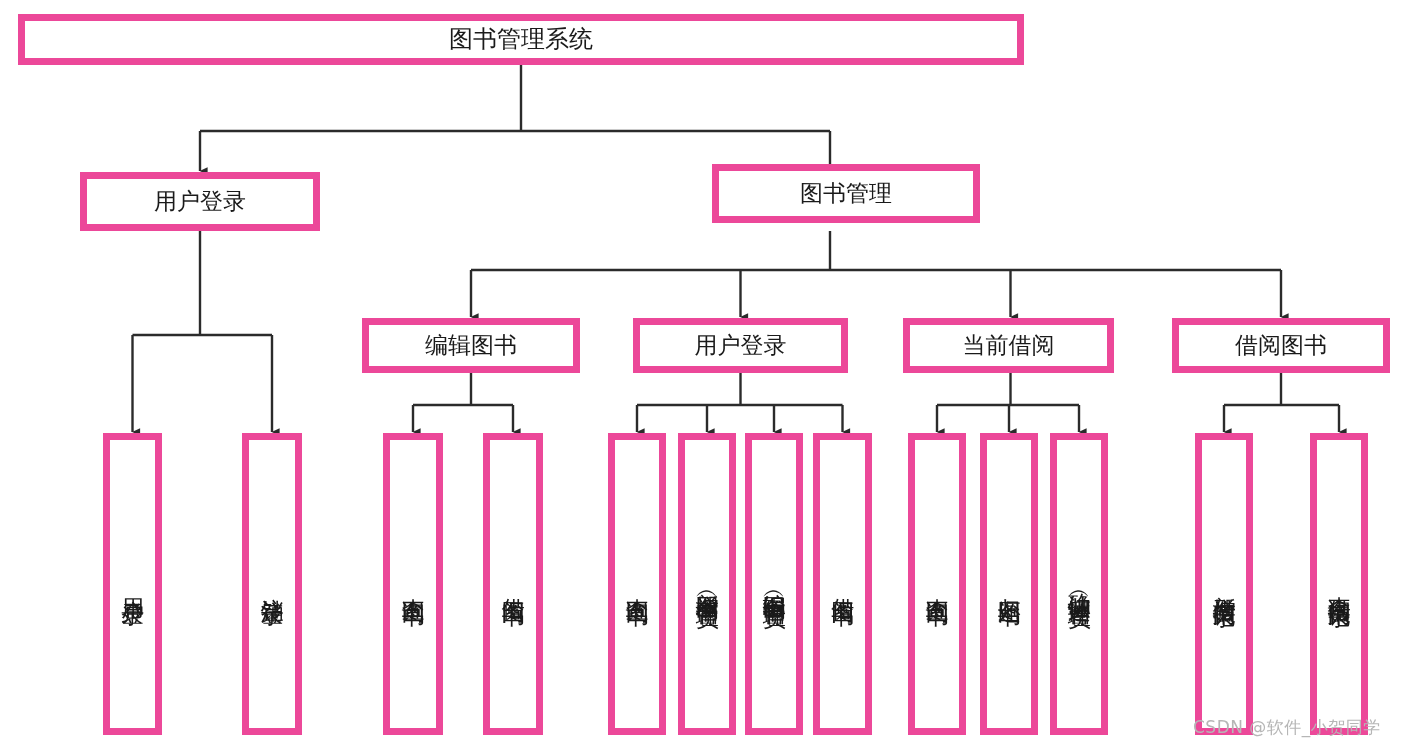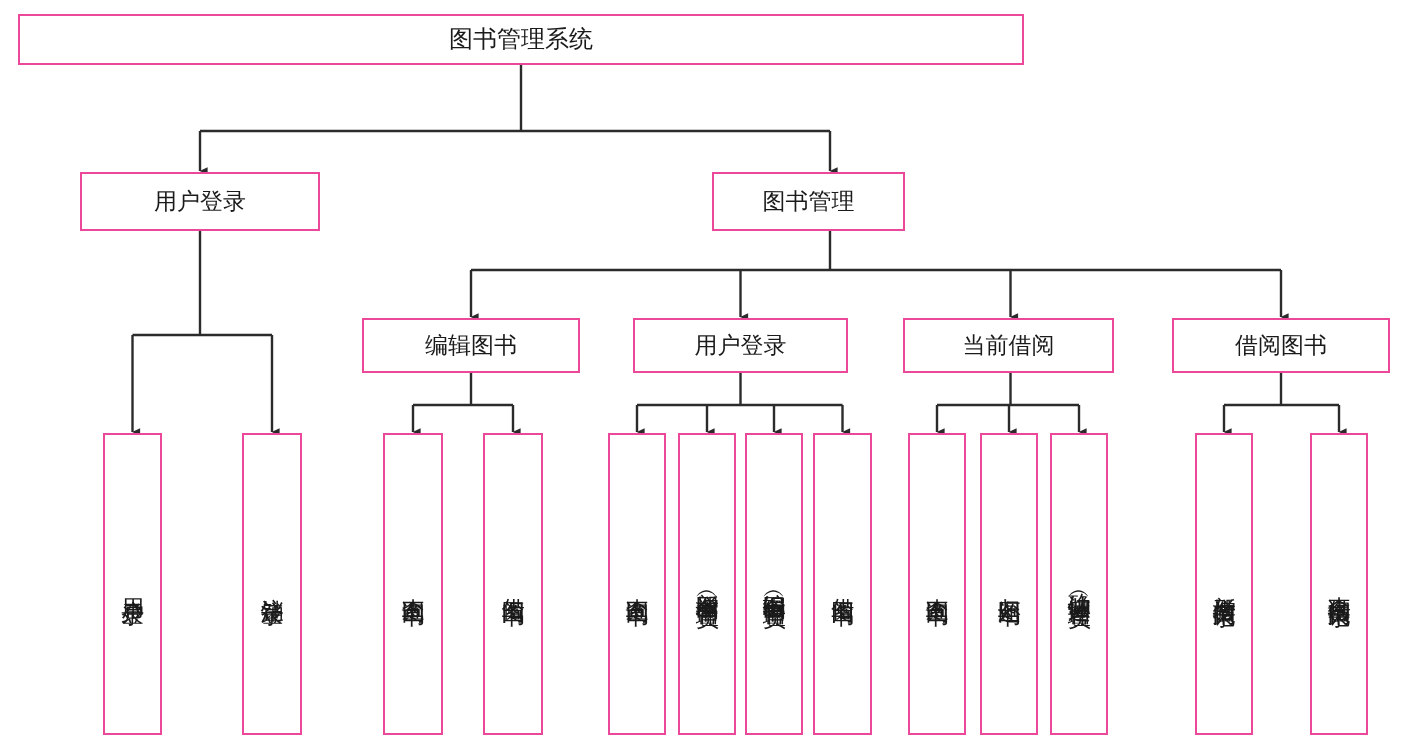--- a/index.html
+++ b/index.html
@@ -23,21 +23,21 @@
     left: 0;
     top: 0;
     width: 1405px;
     height: 747px;
     pointer-events: none;
   }
   .node {
     position: absolute;
     box-sizing: border-box;
     background: #ffffff;
-    border: 2px solid #ec4899;
+    border: 7px solid #ec4899;
     display: flex;
     align-items: center;
     justify-content: center;
     overflow: hidden;
   }
   .node-label {
     color: #1a1a1a;
     line-height: 1.18;
     text-align: center;
     white-space: pre;
@@ -111,21 +111,21 @@
       </g>
   </svg>
 
   <div id="node-layer">
       <div class="node horiz root" style="left: 18px; top: 14px; width: 1006px; height: 51px;">
         <span class="node-label">图书管理系统</span>
       </div>
       <div class="node horiz" style="left: 80px; top: 172px; width: 240px; height: 59px;">
         <span class="node-label">用户登录</span>
       </div>
-      <div class="node horiz" style="left: 712px; top: 172px; width: 193px; height: 59px;">
+      <div class="node horiz" style="left: 712px; top: 164px; width: 268px; height: 59px;">
         <span class="node-label">图书管理</span>
       </div>
       <div class="node horiz" style="left: 362px; top: 318px; width: 218px; height: 55px;">
         <span class="node-label">编辑图书</span>
       </div>
       <div class="node horiz" style="left: 633px; top: 318px; width: 215px; height: 55px;">
         <span class="node-label">用户登录</span>
       </div>
       <div class="node horiz" style="left: 903px; top: 318px; width: 211px; height: 55px; align-items: center;">
         <span class="node-label">当前借阅</span>
@@ -167,14 +167,15 @@
         <span class="node-label">确认归还（管理员）</span>
       </div>
       <div class="node vert" style="left: 1195px; top: 433px; width: 58px; height: 302px;">
         <span class="node-label">新增借阅记录</span>
       </div>
       <div class="node vert" style="left: 1310px; top: 433px; width: 58px; height: 302px;">
         <span class="node-label">查询借阅记录</span>
       </div>
     </div>
 
+  <div class="watermark" style="left:1193px; top:716px;">CSDN @软件_小贺同学</div>
 
 </div>
 
 </body></html>

